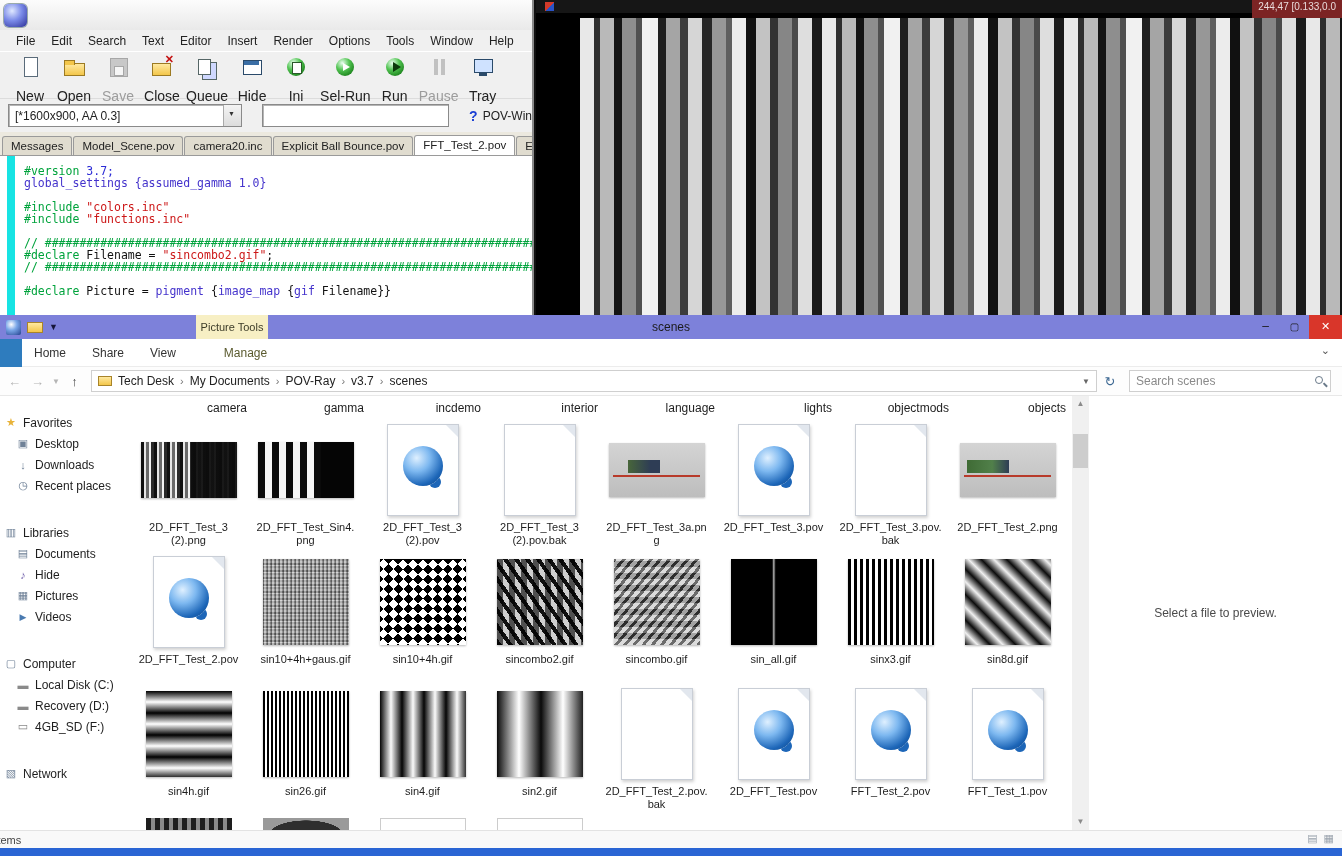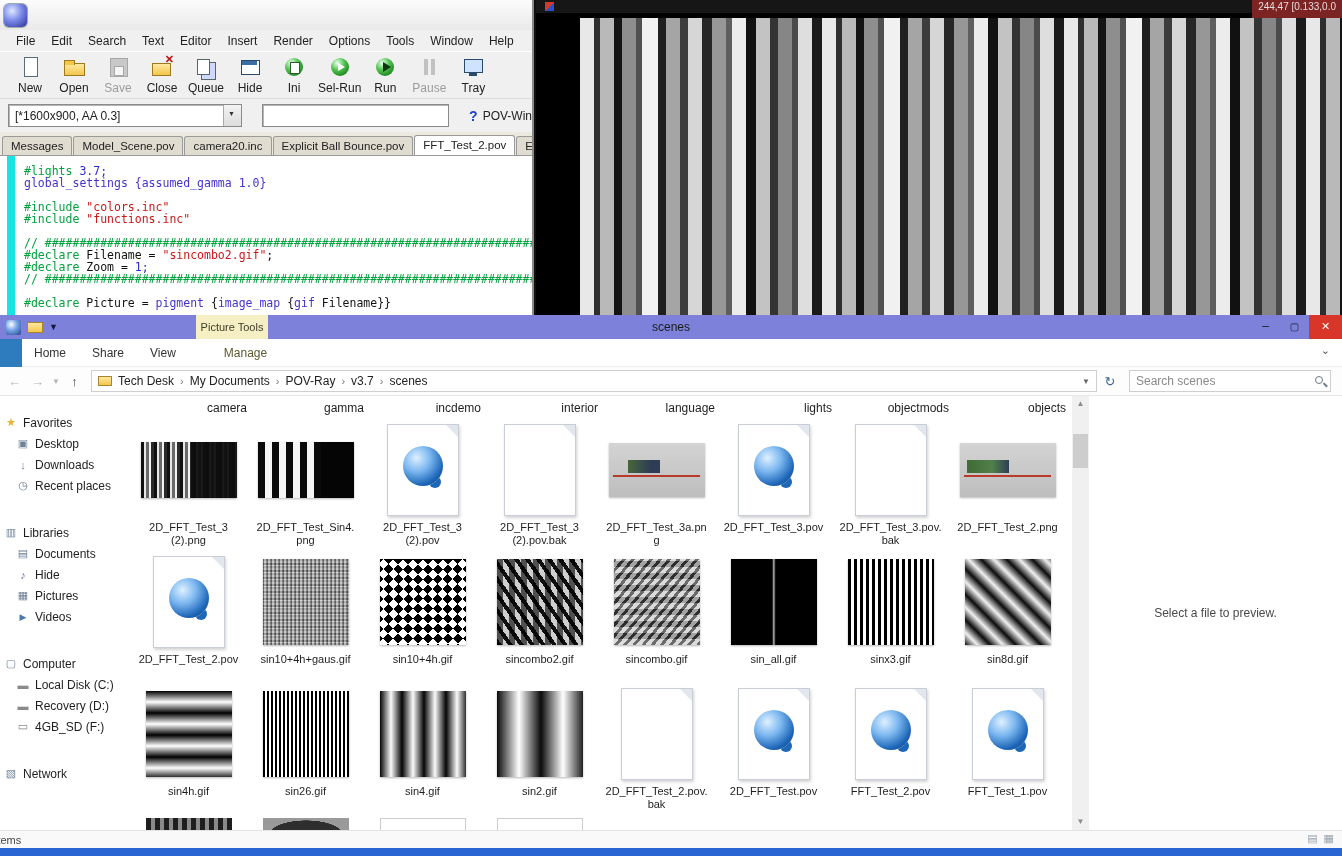--- a/index.html
+++ b/index.html
@@ -7,21 +7,21 @@
 body{position:relative;overflow:hidden;background:#101010;font-family:"Liberation Sans",sans-serif;font-size:12px;color:#222;}
 
 
 #povray{position:absolute;left:0;top:0;width:534px;height:315px;background:#f0f0f0;border-right:2px solid #8a8a8a;}
 .pv-titlebar{height:30px;background:linear-gradient(#fcfcfc,#e9e9e9);display:flex;align-items:center;padding-left:4px;}
 .pv-appicon{width:23px;height:23px;border-radius:5px;background:radial-gradient(circle at 35% 30%,#dfe8ff,#7a8ae8 45%,#2a2f96);box-shadow:0 0 0 1px #9aa;}
 .pv-menubar{height:21px;display:flex;align-items:center;padding-left:8px;background:#f0f0f0;}
 .pv-menu-item{padding:2px 8px;font-size:12px;}
 .pv-toolbar{height:48px;display:flex;align-items:flex-start;padding:3px 0 0 8px;background:#f0f0f0;border-top:1px solid #fff;border-bottom:1px solid #dcdcdc;}
 .pv-tbtn{min-width:44px;text-align:center;padding:1px 2px 0;}
-.tlabel{font-size:12px;margin-top:3px;color:#222;}
+.tlabel{font-size:14px;margin-top:10px;color:#222;}
 .pv-tbtn.disabled .tlabel{color:#9c9c9c;}
 .pv-tbtn.disabled .tico{opacity:.45;filter:grayscale(1);}
 .tico{width:24px;height:22px;margin:0 auto;position:relative;}
 .tico-new::before{content:"";position:absolute;left:6px;top:1px;width:12px;height:18px;background:#fff;border:1px solid #5a6b7a;}
 .tico-open::before{content:"";position:absolute;left:2px;top:7px;width:19px;height:11px;background:linear-gradient(#ffe9a0,#f3c64a);border:1px solid #9c7a22;}
 .tico-open::after{content:"";position:absolute;left:2px;top:4px;width:9px;height:4px;background:#f3c64a;border:1px solid #9c7a22;border-bottom:none;}
 .tico-save::before{content:"";position:absolute;left:4px;top:2px;width:16px;height:17px;background:#8d97c8;border:1px solid #44507e;}
 .tico-save::after{content:"";position:absolute;left:8px;top:10px;width:8px;height:8px;background:#fff;border:1px solid #44507e;}
 .tico-close::before{content:"";position:absolute;left:2px;top:7px;width:17px;height:11px;background:linear-gradient(#ffe9a0,#f3c64a);border:1px solid #9c7a22;}
 .tico-close::after{content:"✕";position:absolute;right:0;top:-3px;color:#c41212;font-size:11px;font-weight:bold;}
@@ -250,29 +250,28 @@
   </div>
   <div class="pv-tabs" id="pv-tabs">
       <span class="pv-tab">Messages</span>
       <span class="pv-tab">Model_Scene.pov</span>
       <span class="pv-tab">camera20.inc</span>
       <span class="pv-tab">Explicit Ball Bounce.pov</span>
       <span class="pv-tab active">FFT_Test_2.pov</span>
       <span class="pv-tab">Eval_pi</span>
     </div>
   <div class="pv-code" id="pv-code">
-      <div class="code-line"><span class="seg-d">#lights </span><span class="seg-n">3.7;</span></div>
+      <div class="code-line"><span class="seg-d">#version </span><span class="seg-n">3.7;</span></div>
       <div class="code-line"><span class="seg-k">global_settings {assumed_gamma 1.0}</span></div>
       <div class="code-line">&nbsp;</div>
       <div class="code-line"><span class="seg-d">#include </span><span class="seg-s">"colors.inc"</span></div>
       <div class="code-line"><span class="seg-d">#include </span><span class="seg-s">"functions.inc"</span></div>
       <div class="code-line">&nbsp;</div>
       <div class="code-line"><span class="seg-c">// ################################################################################</span></div>
       <div class="code-line"><span class="seg-d">#declare </span><span class="seg-p">Filename = </span><span class="seg-s">"sincombo2.gif"</span><span class="seg-p">;</span></div>
-      <div class="code-line"><span class="seg-d">#declare </span><span class="seg-p">Zoom = </span><span class="seg-n">1;</span></div>
       <div class="code-line"><span class="seg-c">// ################################################################################</span></div>
       <div class="code-line">&nbsp;</div>
       <div class="code-line"><span class="seg-d">#declare </span><span class="seg-p">Picture = </span><span class="seg-k">pigment </span><span class="seg-p">{</span><span class="seg-k">image_map </span><span class="seg-p">{</span><span class="seg-k">gif </span><span class="seg-p">Filename}}</span></div>
     </div>
 </div>
 
 <div id="render">
   <div class="rw-titlebar">
     <div class="rw-icon"></div>
     <div class="rw-coords">244,47 [0.133,0.0</div>

